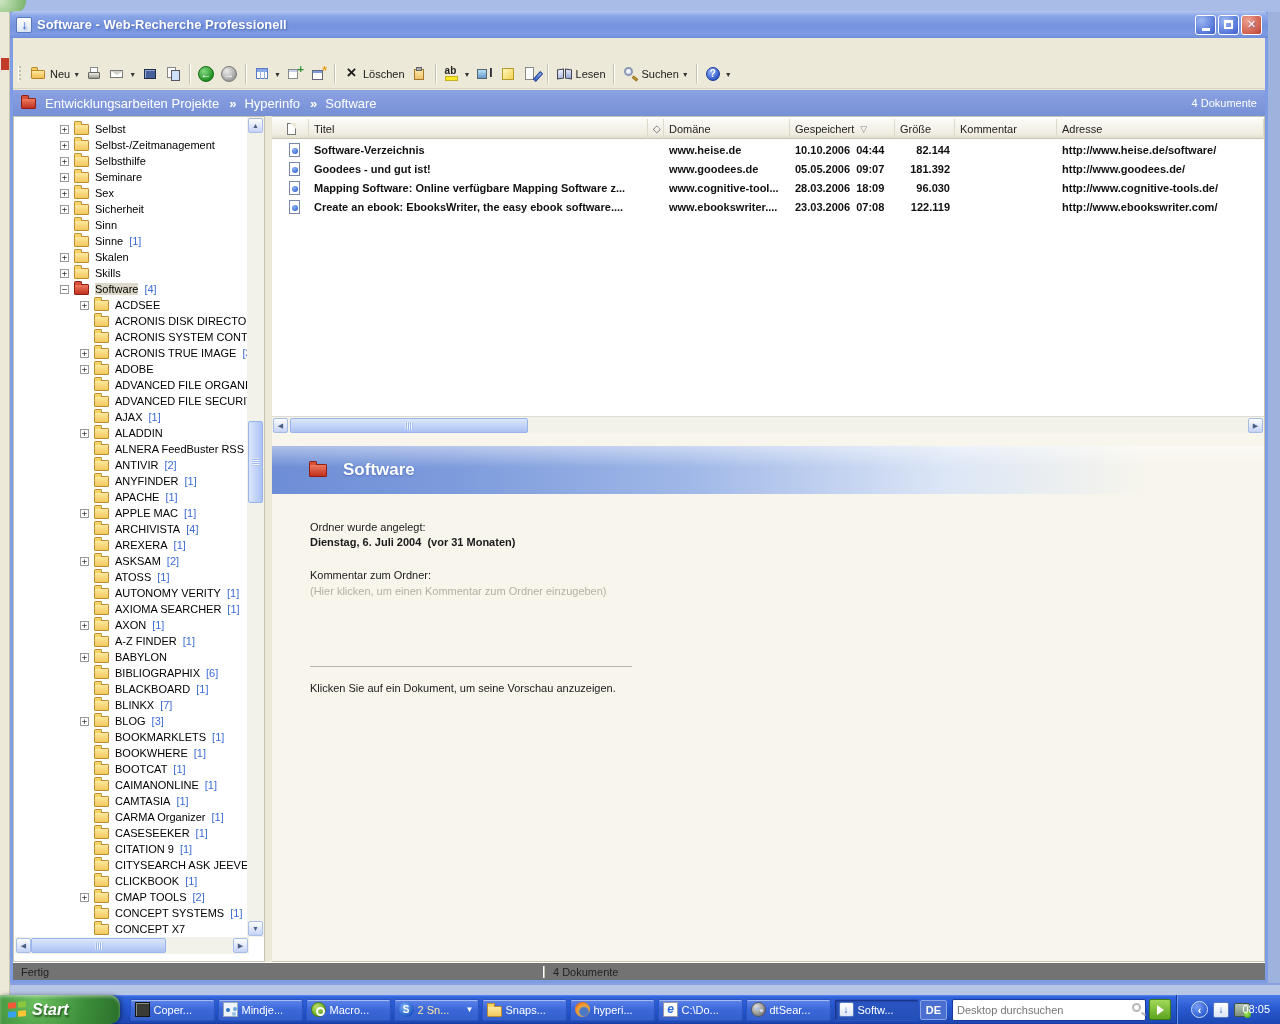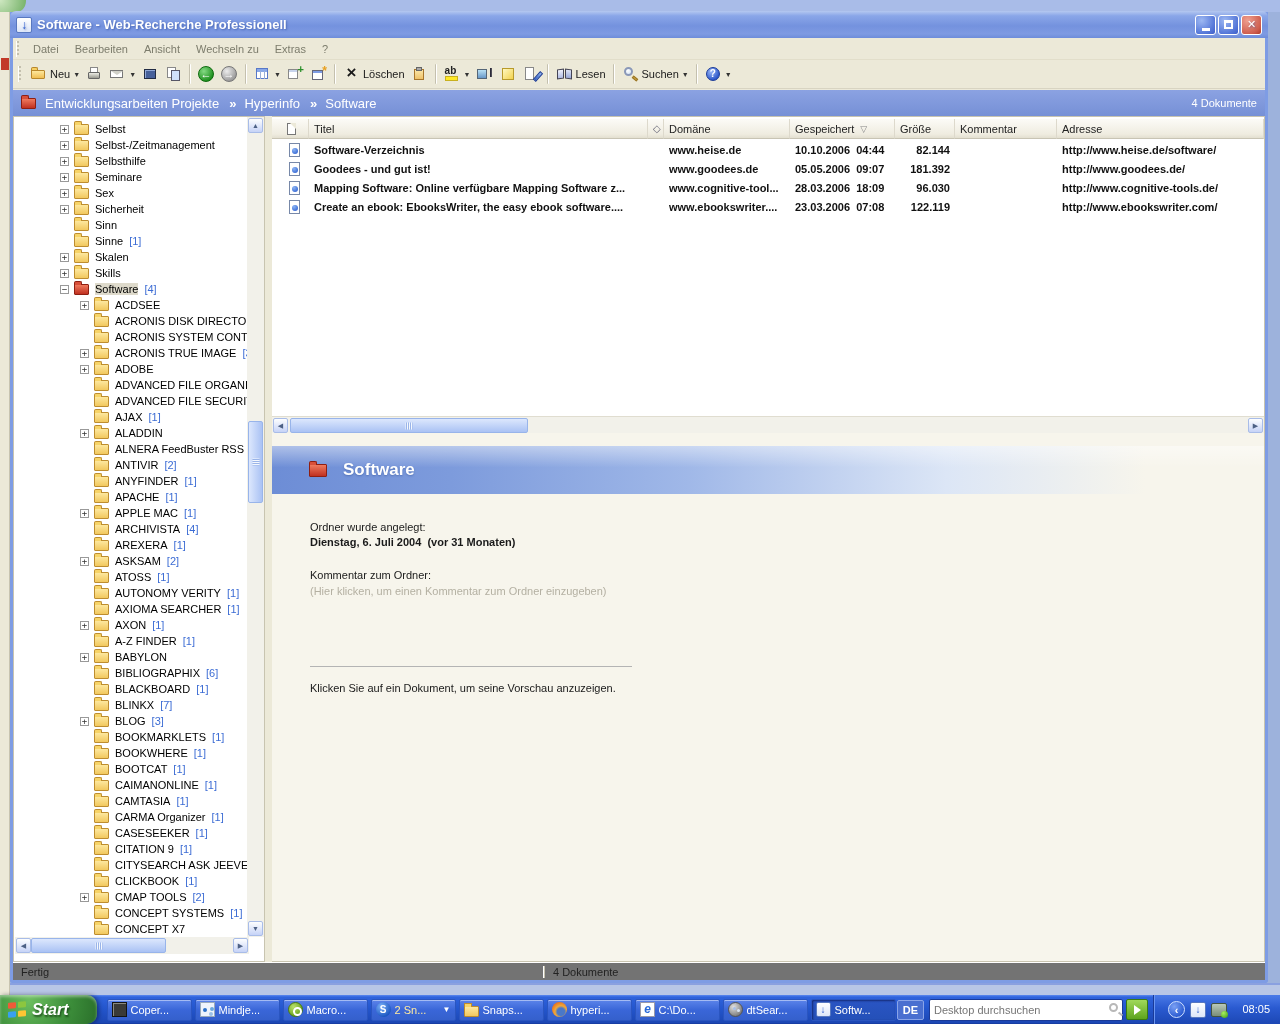--- a/index.html
+++ b/index.html
@@ -156,21 +156,21 @@
   #p-divider{position:absolute;left:38px;top:233px;width:322px;border-top:1px solid #b4b4b4}
   #p-hint{top:249px}
 
   
   #statusbar{position:absolute;left:0;bottom:0;right:0;height:18px;background:#737373;border-top:1px solid #fff;display:flex;align-items:center;font-size:11px;color:#222}
   #status-left{width:531px;padding-left:8px}
   #status-right{flex:1;border-left:1px solid #c4c0ae;box-shadow:-1px 0 0 #fff;padding-left:8px}
 
   
   #taskbar{position:absolute;left:0;top:995px;right:0;height:29px;background:linear-gradient(180deg,#5e8af0 0,#2f63dd 7%,#2456cd 45%,#1c47b4 95%,#15389a 100%);display:flex;align-items:center}
-  #startbtn{width:97px;height:29px;border-radius:0 10px 10px 0;background:radial-gradient(circle at 30% 20%,#6cbf5f,#3d8f3b 55%,#2a6f2a);display:flex;align-items:center;padding-left:8px;box-shadow:inset 0 2px 3px rgba(255,255,255,.4),2px 0 4px rgba(0,0,20,.4);flex:none}
+  #startbtn{width:120px;height:29px;border-radius:0 10px 10px 0;background:radial-gradient(circle at 30% 20%,#6cbf5f,#3d8f3b 55%,#2a6f2a);display:flex;align-items:center;padding-left:8px;box-shadow:inset 0 2px 3px rgba(255,255,255,.4),2px 0 4px rgba(0,0,20,.4);flex:none}
   #start-label{color:#fff;font-weight:bold;font-style:italic;font-size:16px;margin-left:6px;text-shadow:1px 2px 2px rgba(10,50,10,.7)}
   .winflag{width:18px;height:15px;position:relative;transform:skewY(-5deg);flex:none}
   .winflag i{position:absolute;width:8px;height:6px;border-radius:1px}
   .winflag .f1{left:0;top:0;background:#ef5b38}
   .winflag .f2{right:0;top:0;background:#8cc63f}
   .winflag .f3{left:0;bottom:0;background:#38a0ef}
   .winflag .f4{right:0;bottom:0;background:#fdc533}
   #tasks{display:flex;margin-left:8px}
   .task{width:85px;height:22px;margin:0 1.5px;border-radius:2px;background:linear-gradient(180deg,#5c84ea,#3a66d8 50%,#3560cc);border:1px solid #2a55c0;box-shadow:inset 0 1px 0 rgba(255,255,255,.45);display:flex;align-items:center;padding:0 4px;overflow:hidden}
   .task.active{background:linear-gradient(180deg,#2a55c4,#2450b8);box-shadow:inset 1px 1px 2px rgba(0,0,40,.5)}
@@ -228,30 +228,20 @@
     <span id="title-text">Software - Web-Recherche Professionell</span>
     <span class="winbtn wb-blue">
         <span class="glyph-min"></span>
       </span>
     <span class="winbtn wb-blue">
         <span class="glyph-max"></span>
       </span>
     <span class="winbtn wb-red">✕</span>
   </div>
 
-  <div id="menubar">
-    <span class="grip"></span>
-
-  <span class="mitem">Datei</span>
-      <span class="mitem">Bearbeiten</span>
-      <span class="mitem">Ansicht</span>
-      <span class="mitem">Wechseln zu</span>
-      <span class="mitem">Extras</span>
-      <span class="mitem">?</span>
-    </div>
 
   <div id="toolbar">
     <span class="grip"></span>
 
   <span class="tbi">
         <span class="ticon new-folder-icon"></span>
         <span class="tlabel">Neu</span>
         <span class="dd">▼</span>
       </span>
       <span class="tbi">

